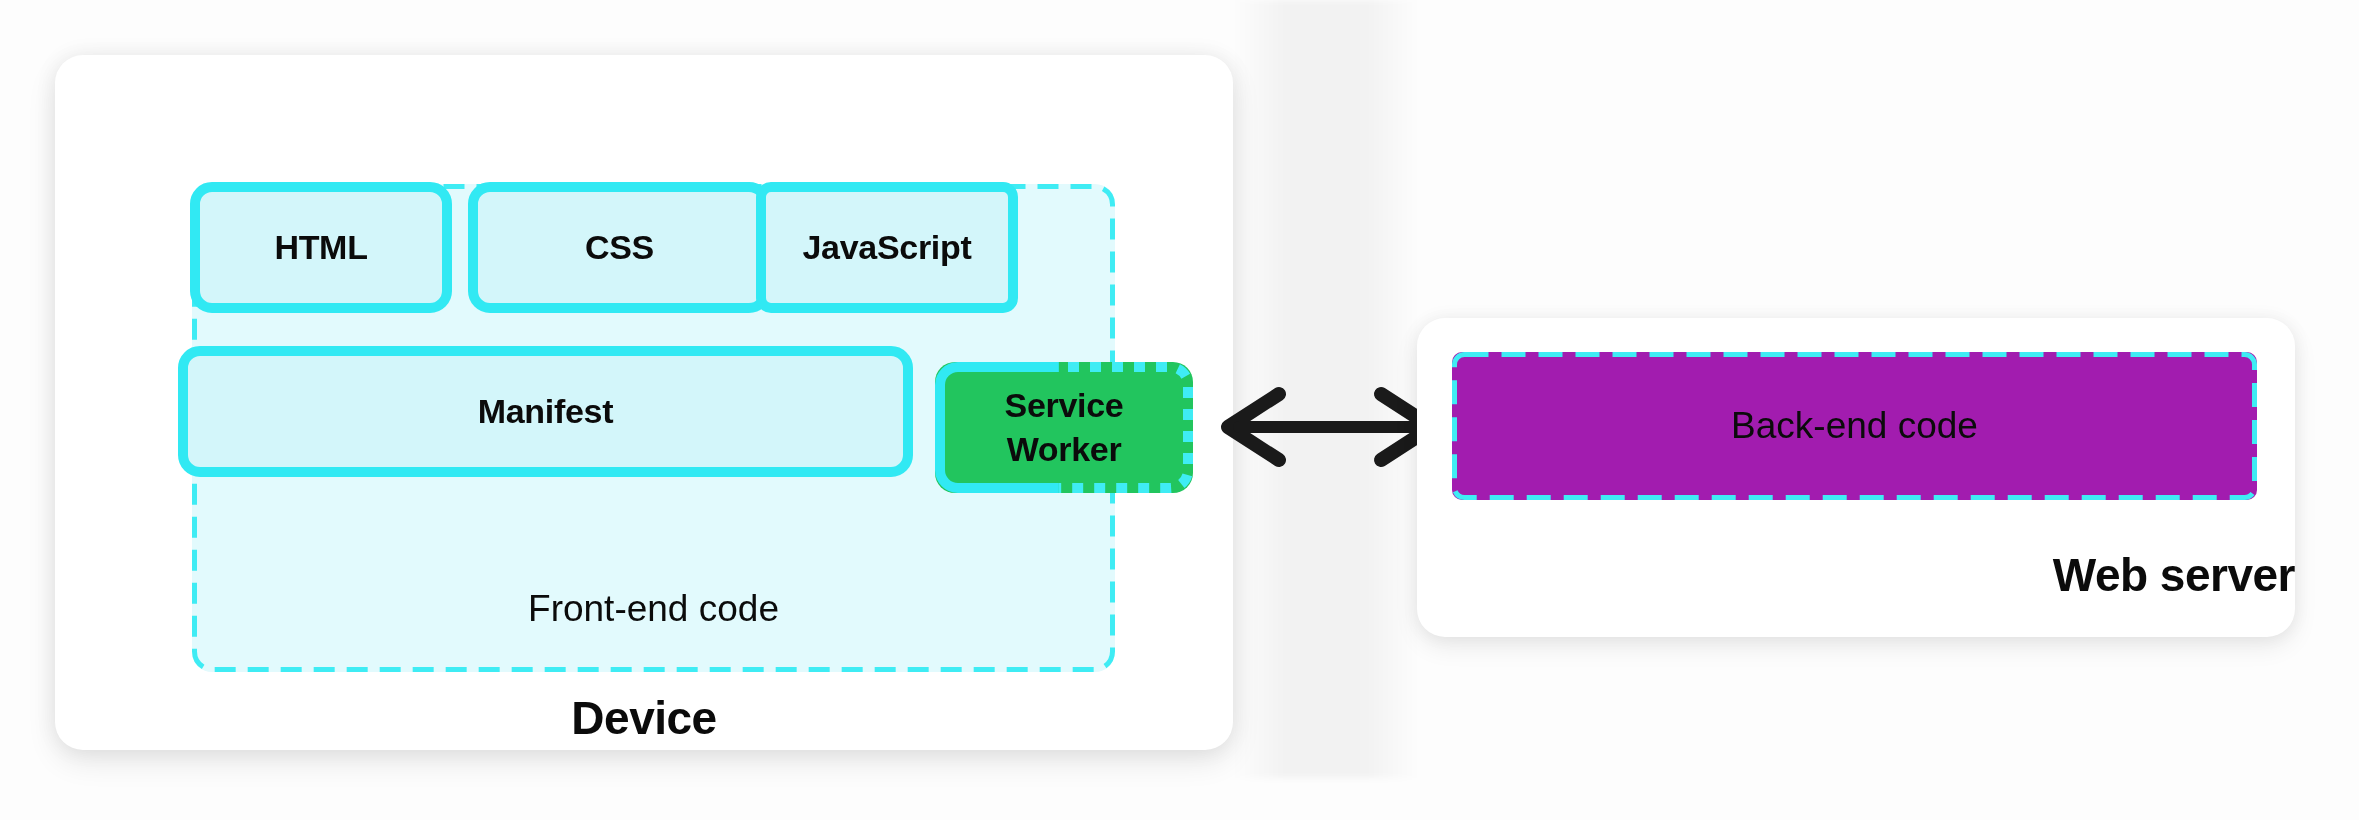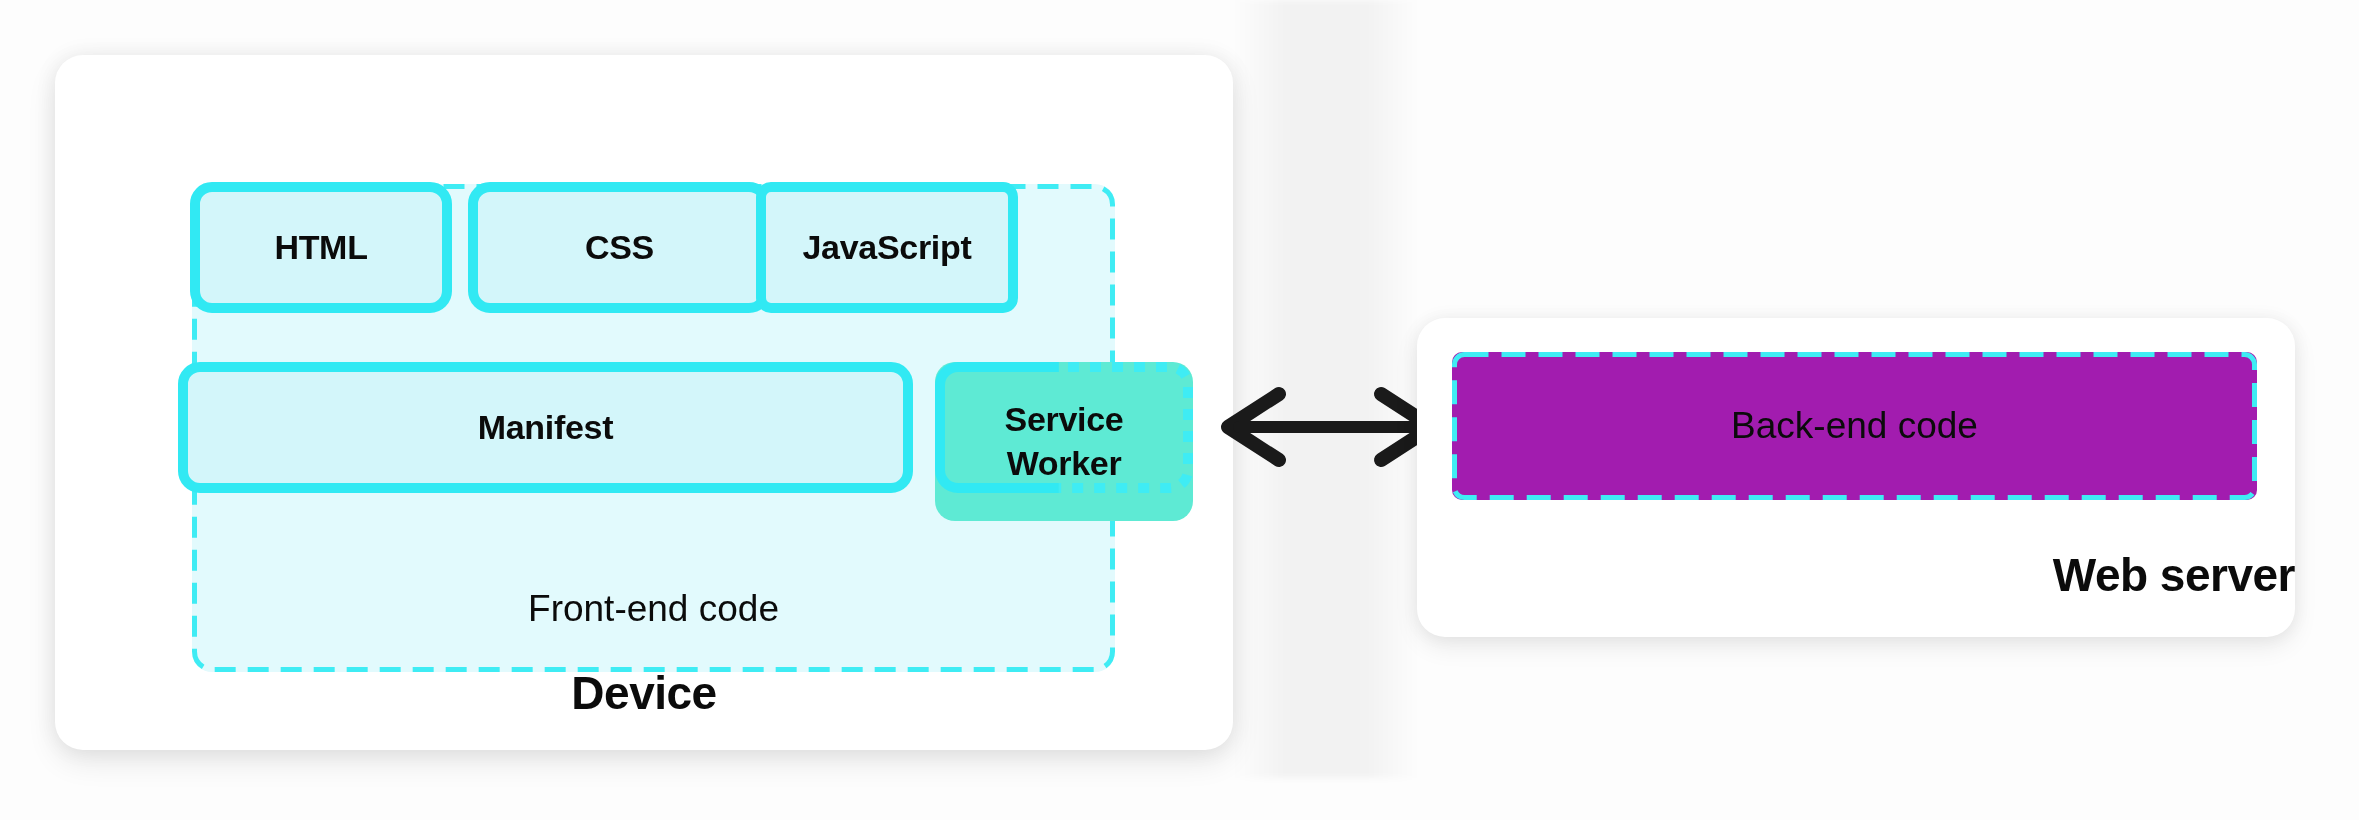--- a/index.html
+++ b/index.html
@@ -64,23 +64,23 @@
     font-weight: bold;
     font-size: 34px;
     letter-spacing: -0.3px;
   }
   .box.html      { left: 178px; top: 182px; width: 262px; height: 131px; margin-left: 12px; }
   .box.css       { left: 468px; top: 182px; width: 303px; height: 131px; }
   .box.js        { left: 756px; top: 182px; width: 262px; height: 131px; }
   .box.manifest  { left: 178px; top: 362px; width: 735px; height: 131px; }
   
   .box.sw {
-    left: 935px; top: 362px; width: 258px; height: 159px;
+    left: 935px; top: 362px; width: 258px; height: 131px;
     border: none;
-    background: #5eead4;
+    background: #22c55e;
     border-radius: 20px;
     line-height: 1.28;
   }
   .sw-border { position: absolute; left: 0; top: 0; width: 258px; height: 131px; }
   .sw-border.solid  { clip-path: inset(0 52% 0 0); }
   .sw-border.dotted { clip-path: inset(0 0 0 48%); }
   .sw-text { position: relative; z-index: 2; }
   .caption {
     position: absolute;
     text-align: center;
@@ -130,38 +130,38 @@
 
     <div class="box html" style="left:123px; top:127px;">
       <span>HTML</span>
     </div>
     <div class="box css" style="left:413px; top:127px;">
       <span>CSS</span>
     </div>
     <div class="box js" style="left:701px; top:127px;border-radius:15px;">
       <span>JavaScript</span>
     </div>
-    <div class="box manifest" style="left:123px; top:307px;">
+    <div class="box manifest" style="left:123px; top:291px;">
       <span>Manifest</span>
     </div>
 
     <div class="box sw" style="left:880px; top:307px;">
       <svg class="sw-border solid" viewBox="0 0 258 131" aria-hidden="true">
         <rect x="5" y="5" width="248" height="121" rx="18" fill="none" stroke="#31e9f3" stroke-width="10"></rect>
       </svg>
       <svg class="sw-border dotted" viewBox="0 0 258 131" aria-hidden="true">
         <rect x="5" y="5" width="248" height="121" rx="18" fill="none" stroke="#3fecf4" stroke-width="10" stroke-dasharray="11 11" stroke-linecap="butt"></rect>
       </svg>
       <div class="sw-text">
         <div>Service</div>
         <div>Worker</div>
       </div>
     </div>
 
-    <div class="card-title device-title" style="left:0; top:611px; width:1178px;">Device</div>
+    <div class="card-title device-title" style="left:0; top:636px; width:1178px;">Device</div>
   </div>
 
   <svg class="arrow-svg" viewBox="0 0 230 100" aria-hidden="true">
     <g stroke="#1a1a1a" fill="none" stroke-linejoin="round" stroke-linecap="round">
       <path d="M64 17 L13 50 L64 83" stroke-width="14"></path>
       <path d="M166 17 L217 50 L166 83" stroke-width="14"></path>
       <line x1="24" y1="50" x2="206" y2="50" stroke-width="12"></line>
     </g>
   </svg>
 

